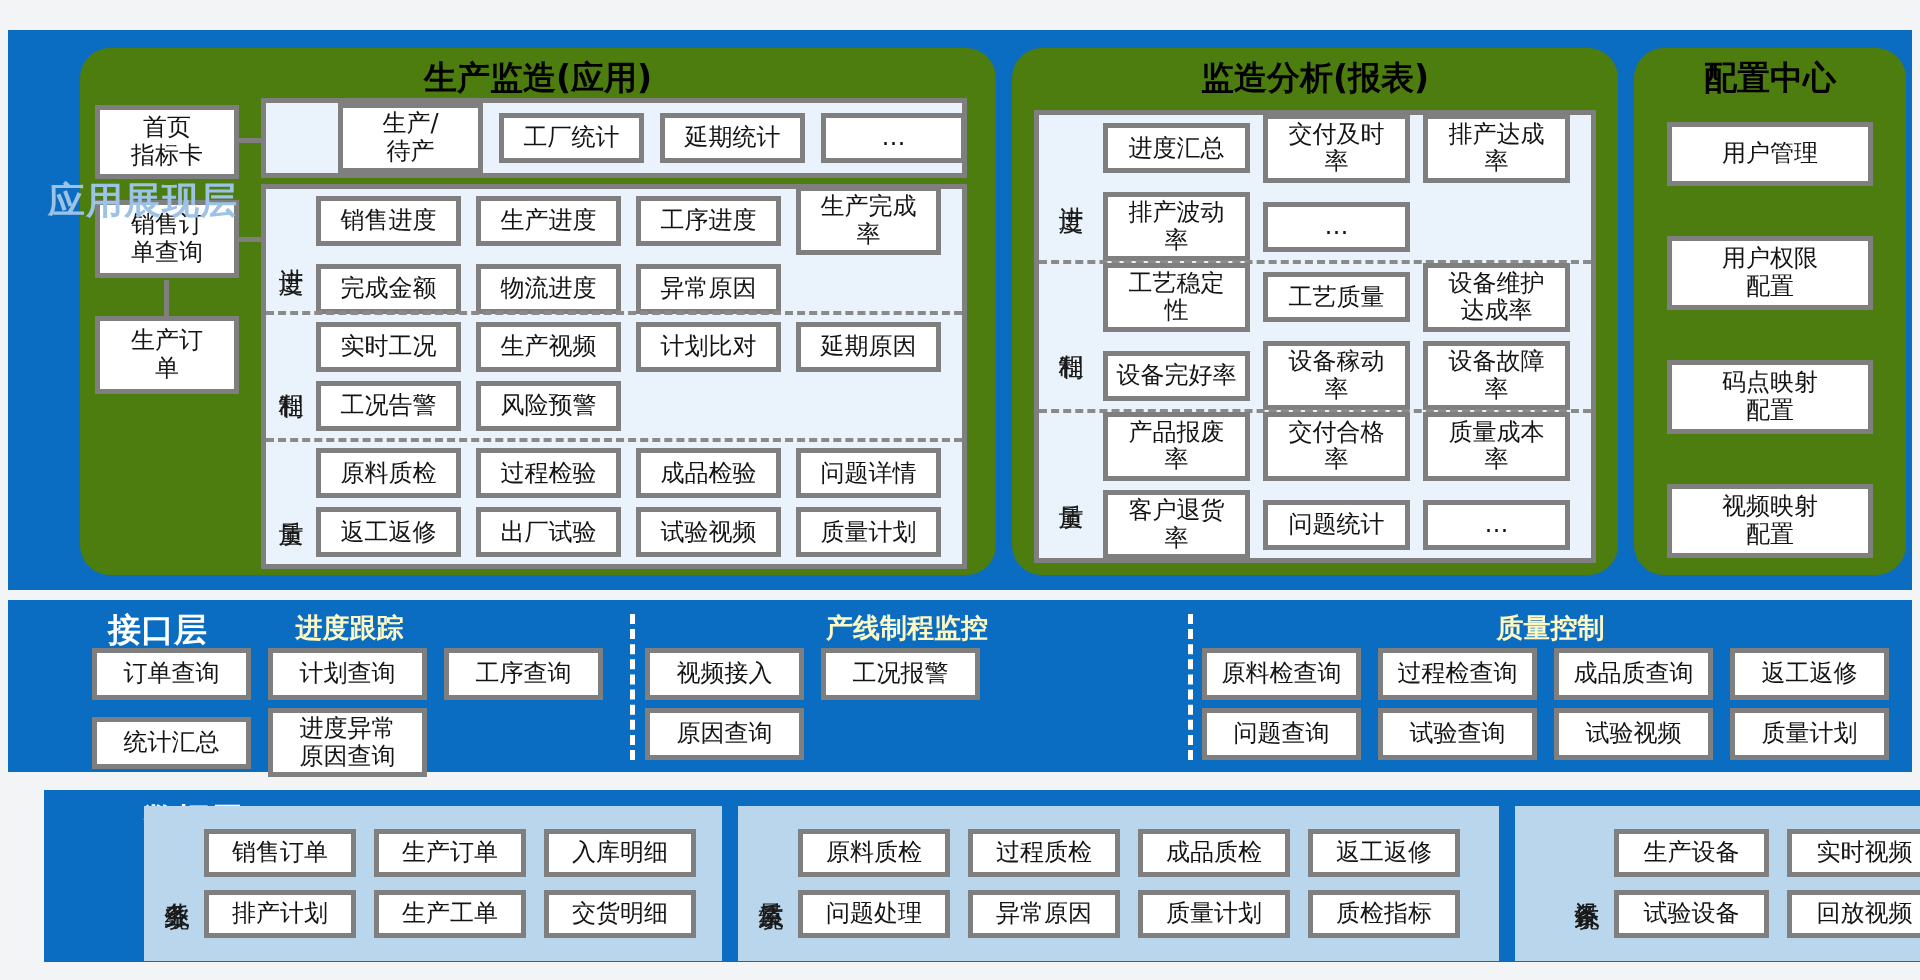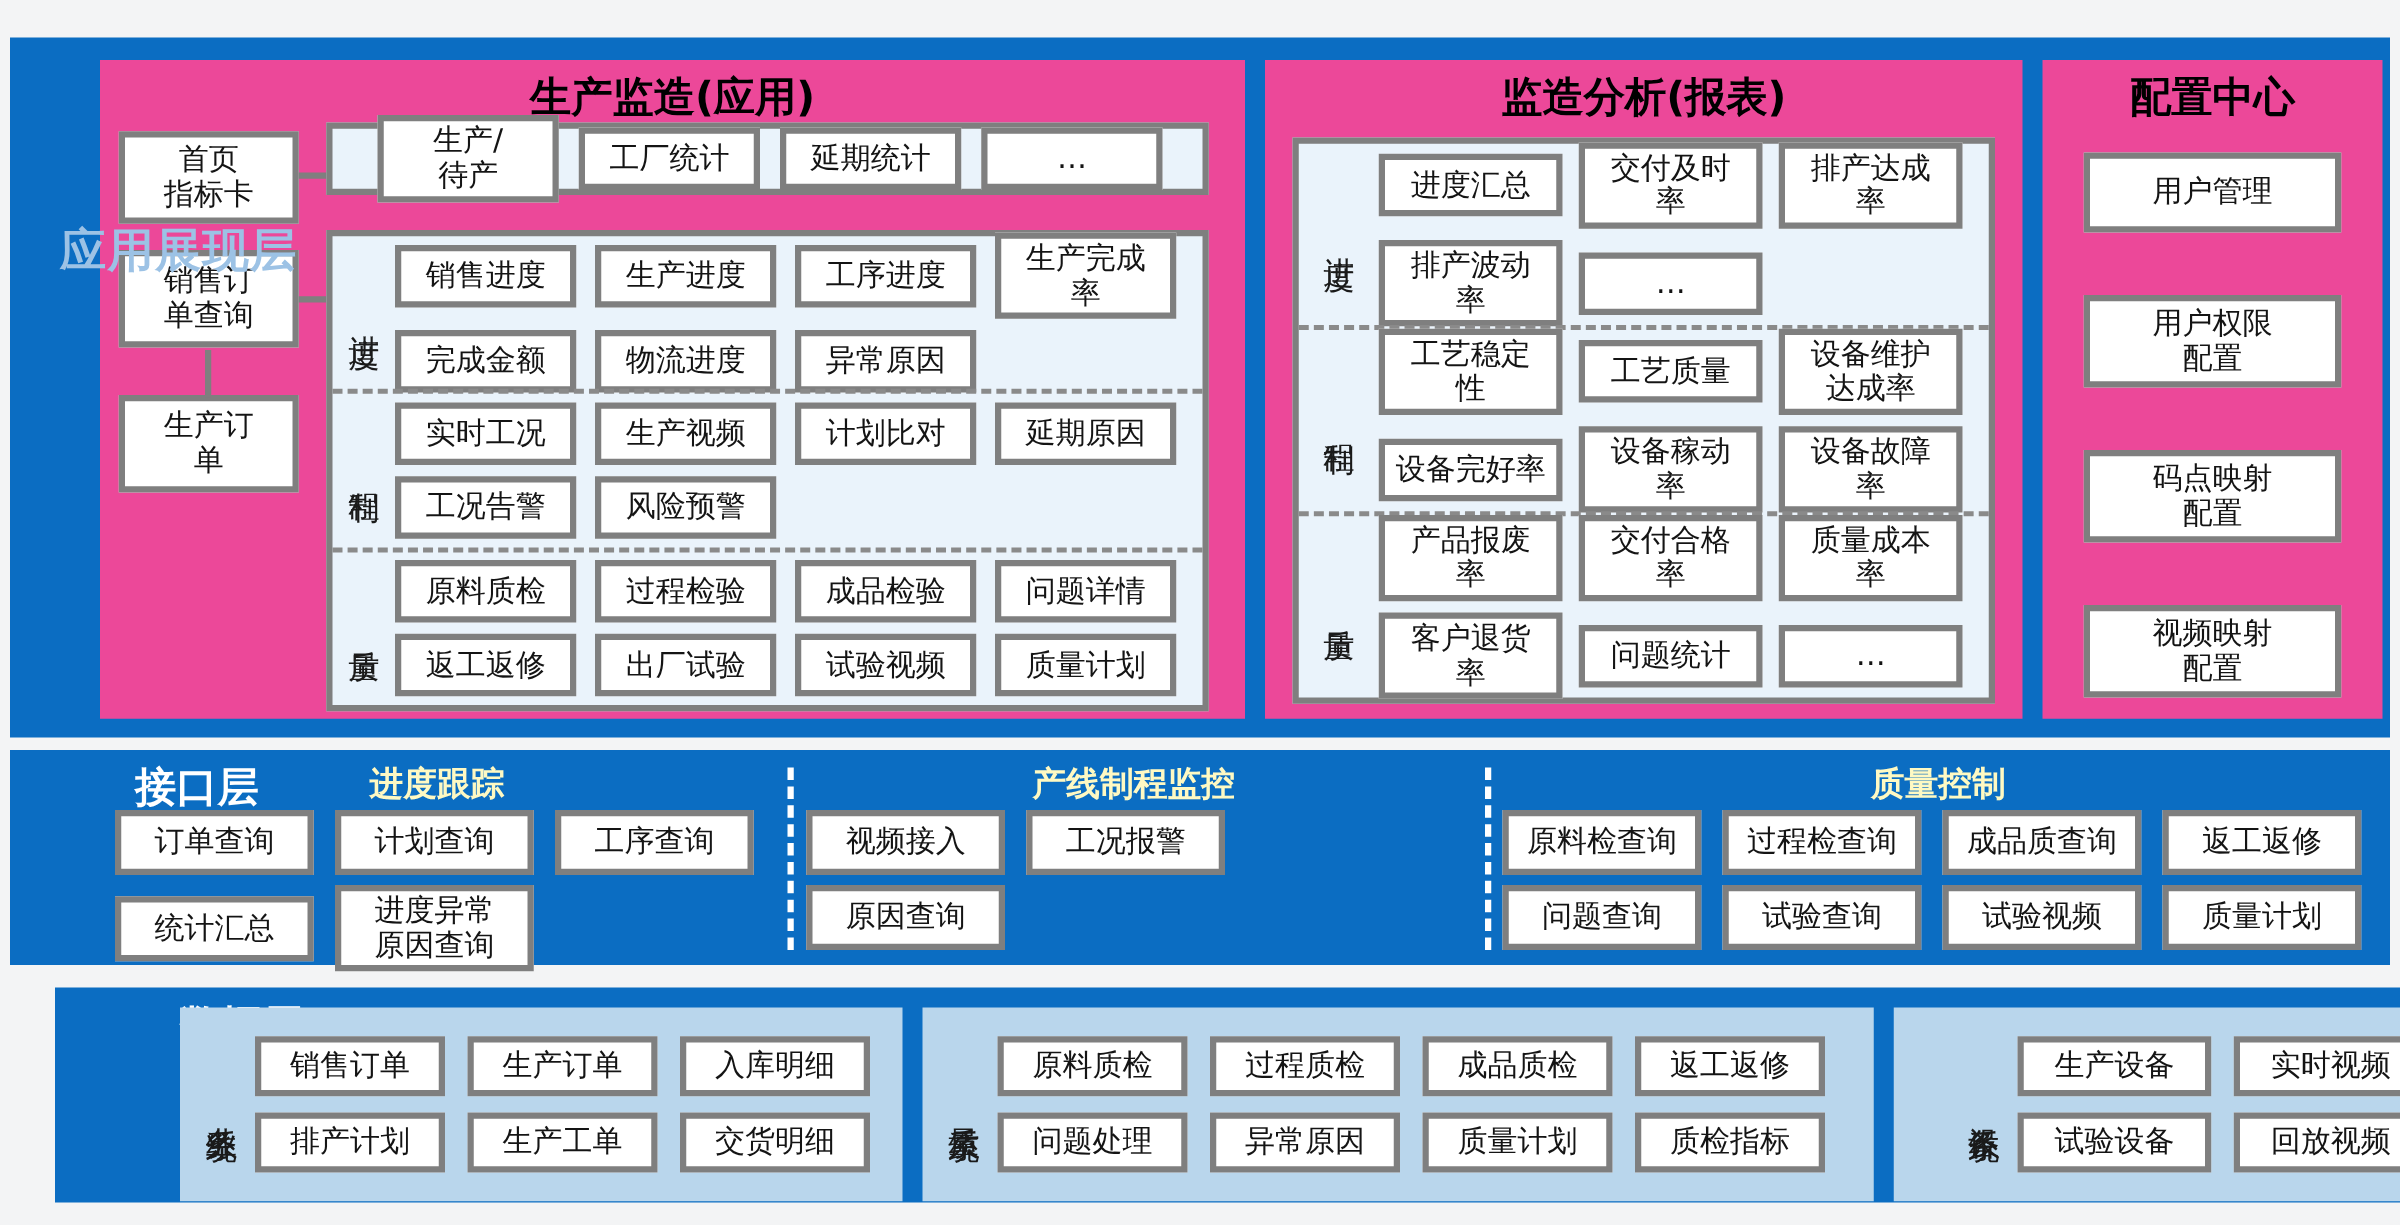--- a/index.html
+++ b/index.html
@@ -7,21 +7,21 @@
     width:1920px;height:980px;position:relative;overflow:hidden;
     background:#f3f4f5;
     font-family:"DejaVu Sans","Liberation Sans",sans-serif;
   }
   .sec{position:absolute;left:8px;width:1904px;background:#0b6dc2;}
   .sec.top{top:30px;height:560px;}
   .sec.mid{top:600px;height:172px;}
   .sec.bot{top:790px;height:172px;margin-left:36px;}
 
   
-  .panel{position:absolute;top:18px;height:527px;background:#ec4899;}
+  .panel{position:absolute;top:18px;height:527px;background:#4d7c0f;border-radius:30px;}
   .panel.prod{left:72px;width:916px;}
   .panel.analysis{left:1004px;width:606px;}
   .panel.config{left:1626px;width:272px;}
   .panel-title{position:absolute;top:8px;left:0;right:0;text-align:center;
     font-size:33px;font-weight:bold;color:#000;}
 
   .box{
     background:#fff;border:5px solid #7f7f7f;box-sizing:border-box;
     display:flex;align-items:center;justify-content:center;text-align:center;
     font-size:24px;color:#141414;line-height:1.15;white-space:pre-line;
@@ -32,21 +32,21 @@
   .sb1{top:57px;min-height:74px;}
   .sb2{top:152px;min-height:78px;}
   .sb3{top:268px;min-height:78px;}
   .connector{position:absolute;background:#7f7f7f;}
   .c1{left:159px;top:90px;width:24px;height:5px;}
   .c2{left:159px;top:189px;width:24px;height:5px;}
   .c3{left:84px;top:232px;width:5px;height:38px;}
 
   .group{position:absolute;left:181px;width:706px;border:5px solid #7f7f7f;
     background:#eaf3fb;box-sizing:border-box;}
-  .group.gtop{top:50px;height:58px;display:flex;align-items:center;padding-left:36px;}
+  .group.gtop{top:50px;height:80px;display:flex;align-items:center;padding-left:72px;}
   .group.gmain{top:136px;height:385px;display:flex;flex-direction:column;}
 
   .subsec{flex:1;display:flex;align-items:stretch;min-height:0;}
   .subsec + .subsec{border-top:4px dashed #8a8a8a;}
   .sub-label{width:50px;display:flex;align-items:center;justify-content:center;
     writing-mode:vertical-rl;text-orientation:upright;font-size:25px;color:#1a1a1a;
     letter-spacing:2px;}
   .rows{flex:1;display:flex;flex-direction:column;justify-content:center;gap:9px;padding:8px 6px 8px 0;}
   .row{display:flex;gap:15px;align-items:center;}
   .row .box{width:145px;}

